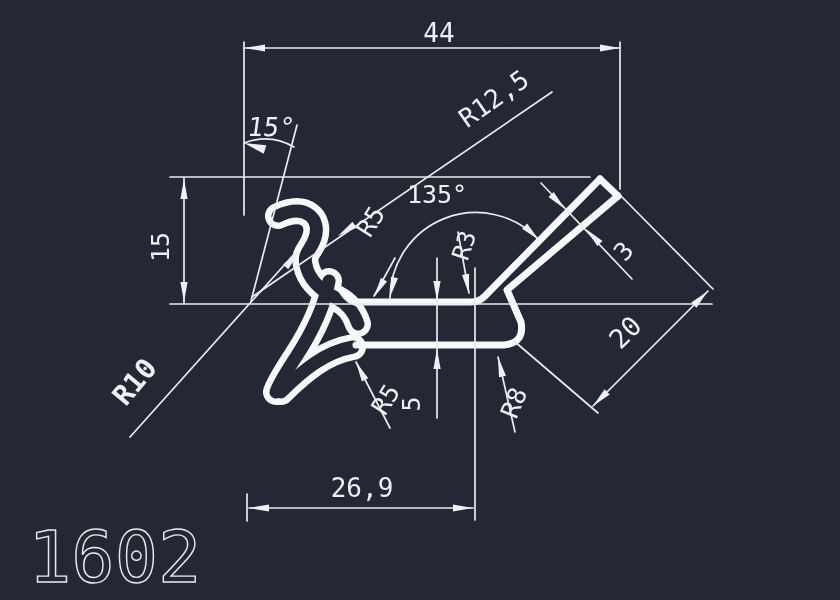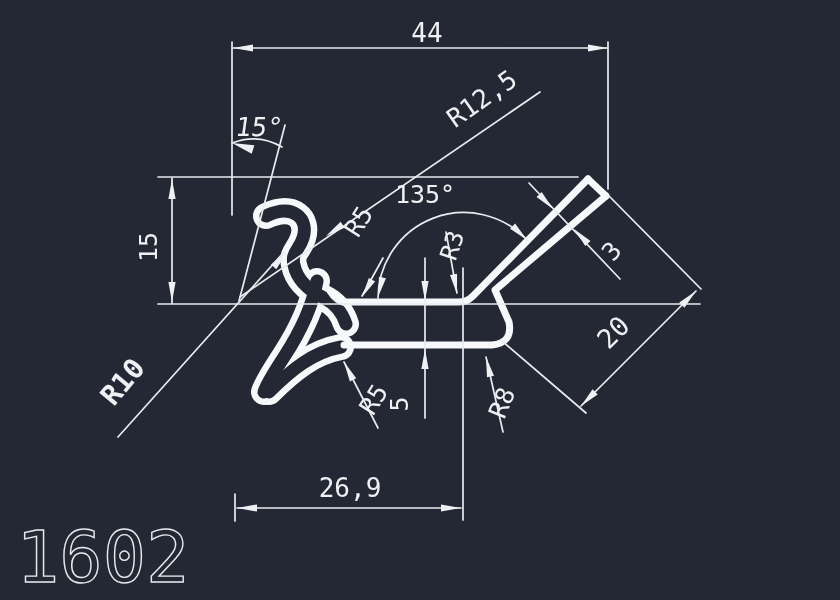--- a/index.html
+++ b/index.html
@@ -2,21 +2,21 @@
 <html><head>
 <meta charset="utf-8">
 <style>
   html,body{
     margin:0;padding:0;
     width:840px;height:600px;
     background:#232834;
     overflow:hidden;
     font-family:"DejaVu Sans Mono", monospace;
   }
-  #stage{position:relative;width:736px;height:600px;}
+  #stage{position:relative;width:736px;height:600px;margin-left:12px;}
   svg{display:block;}
   .dim{stroke:#e9ebef;stroke-width:1.7;fill:none;stroke-linecap:round;}
   .arrow{fill:#eef0f3;stroke:none;}
   .prof{stroke:#f7f8fa;stroke-width:7;fill:none;stroke-linecap:round;stroke-linejoin:round;}
   .strip-w{stroke:#f7f8fa;stroke-width:26;fill:none;stroke-linecap:round;stroke-linejoin:round;}
   .strip-d{stroke:#232834;stroke-width:13;fill:none;stroke-linecap:round;stroke-linejoin:round;}
   text{fill:#eef0f3;font-family:"DejaVu Sans Mono", monospace;}
   .lbl{font-size:25px;}
   .lbl-big{font-size:26px;}
   .lbl-bold{font-size:28px;font-weight:bold;}

